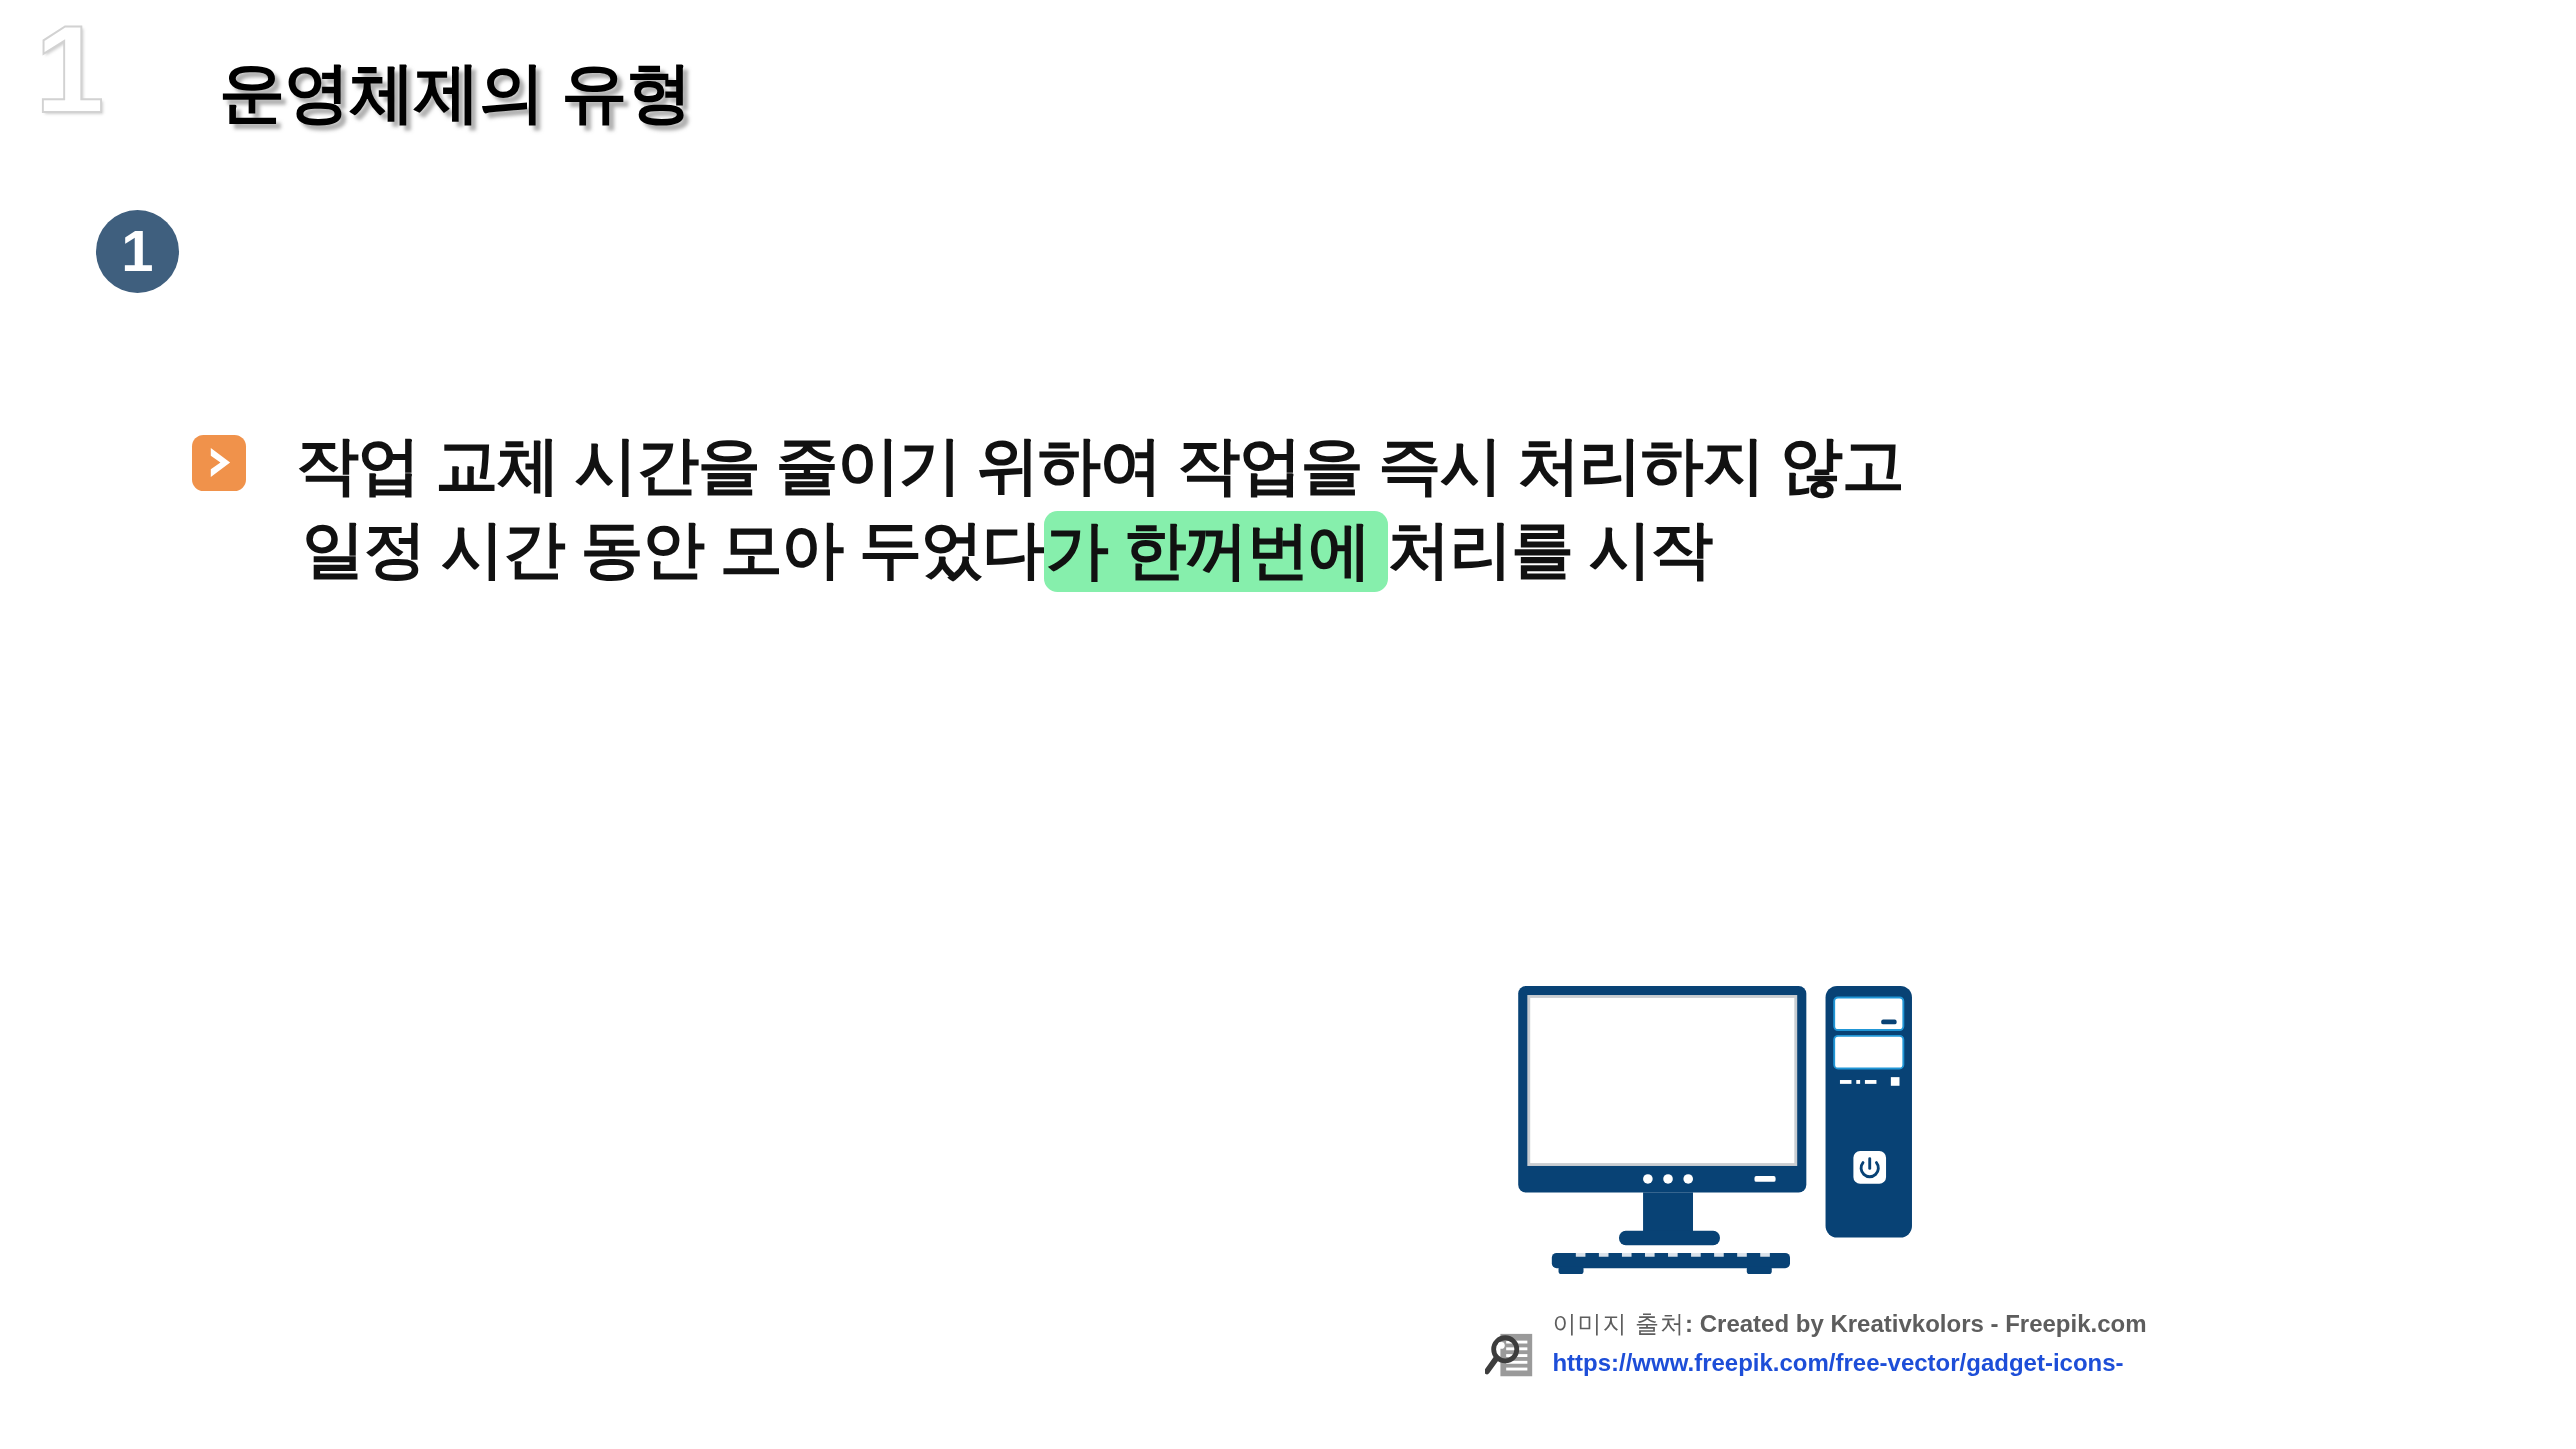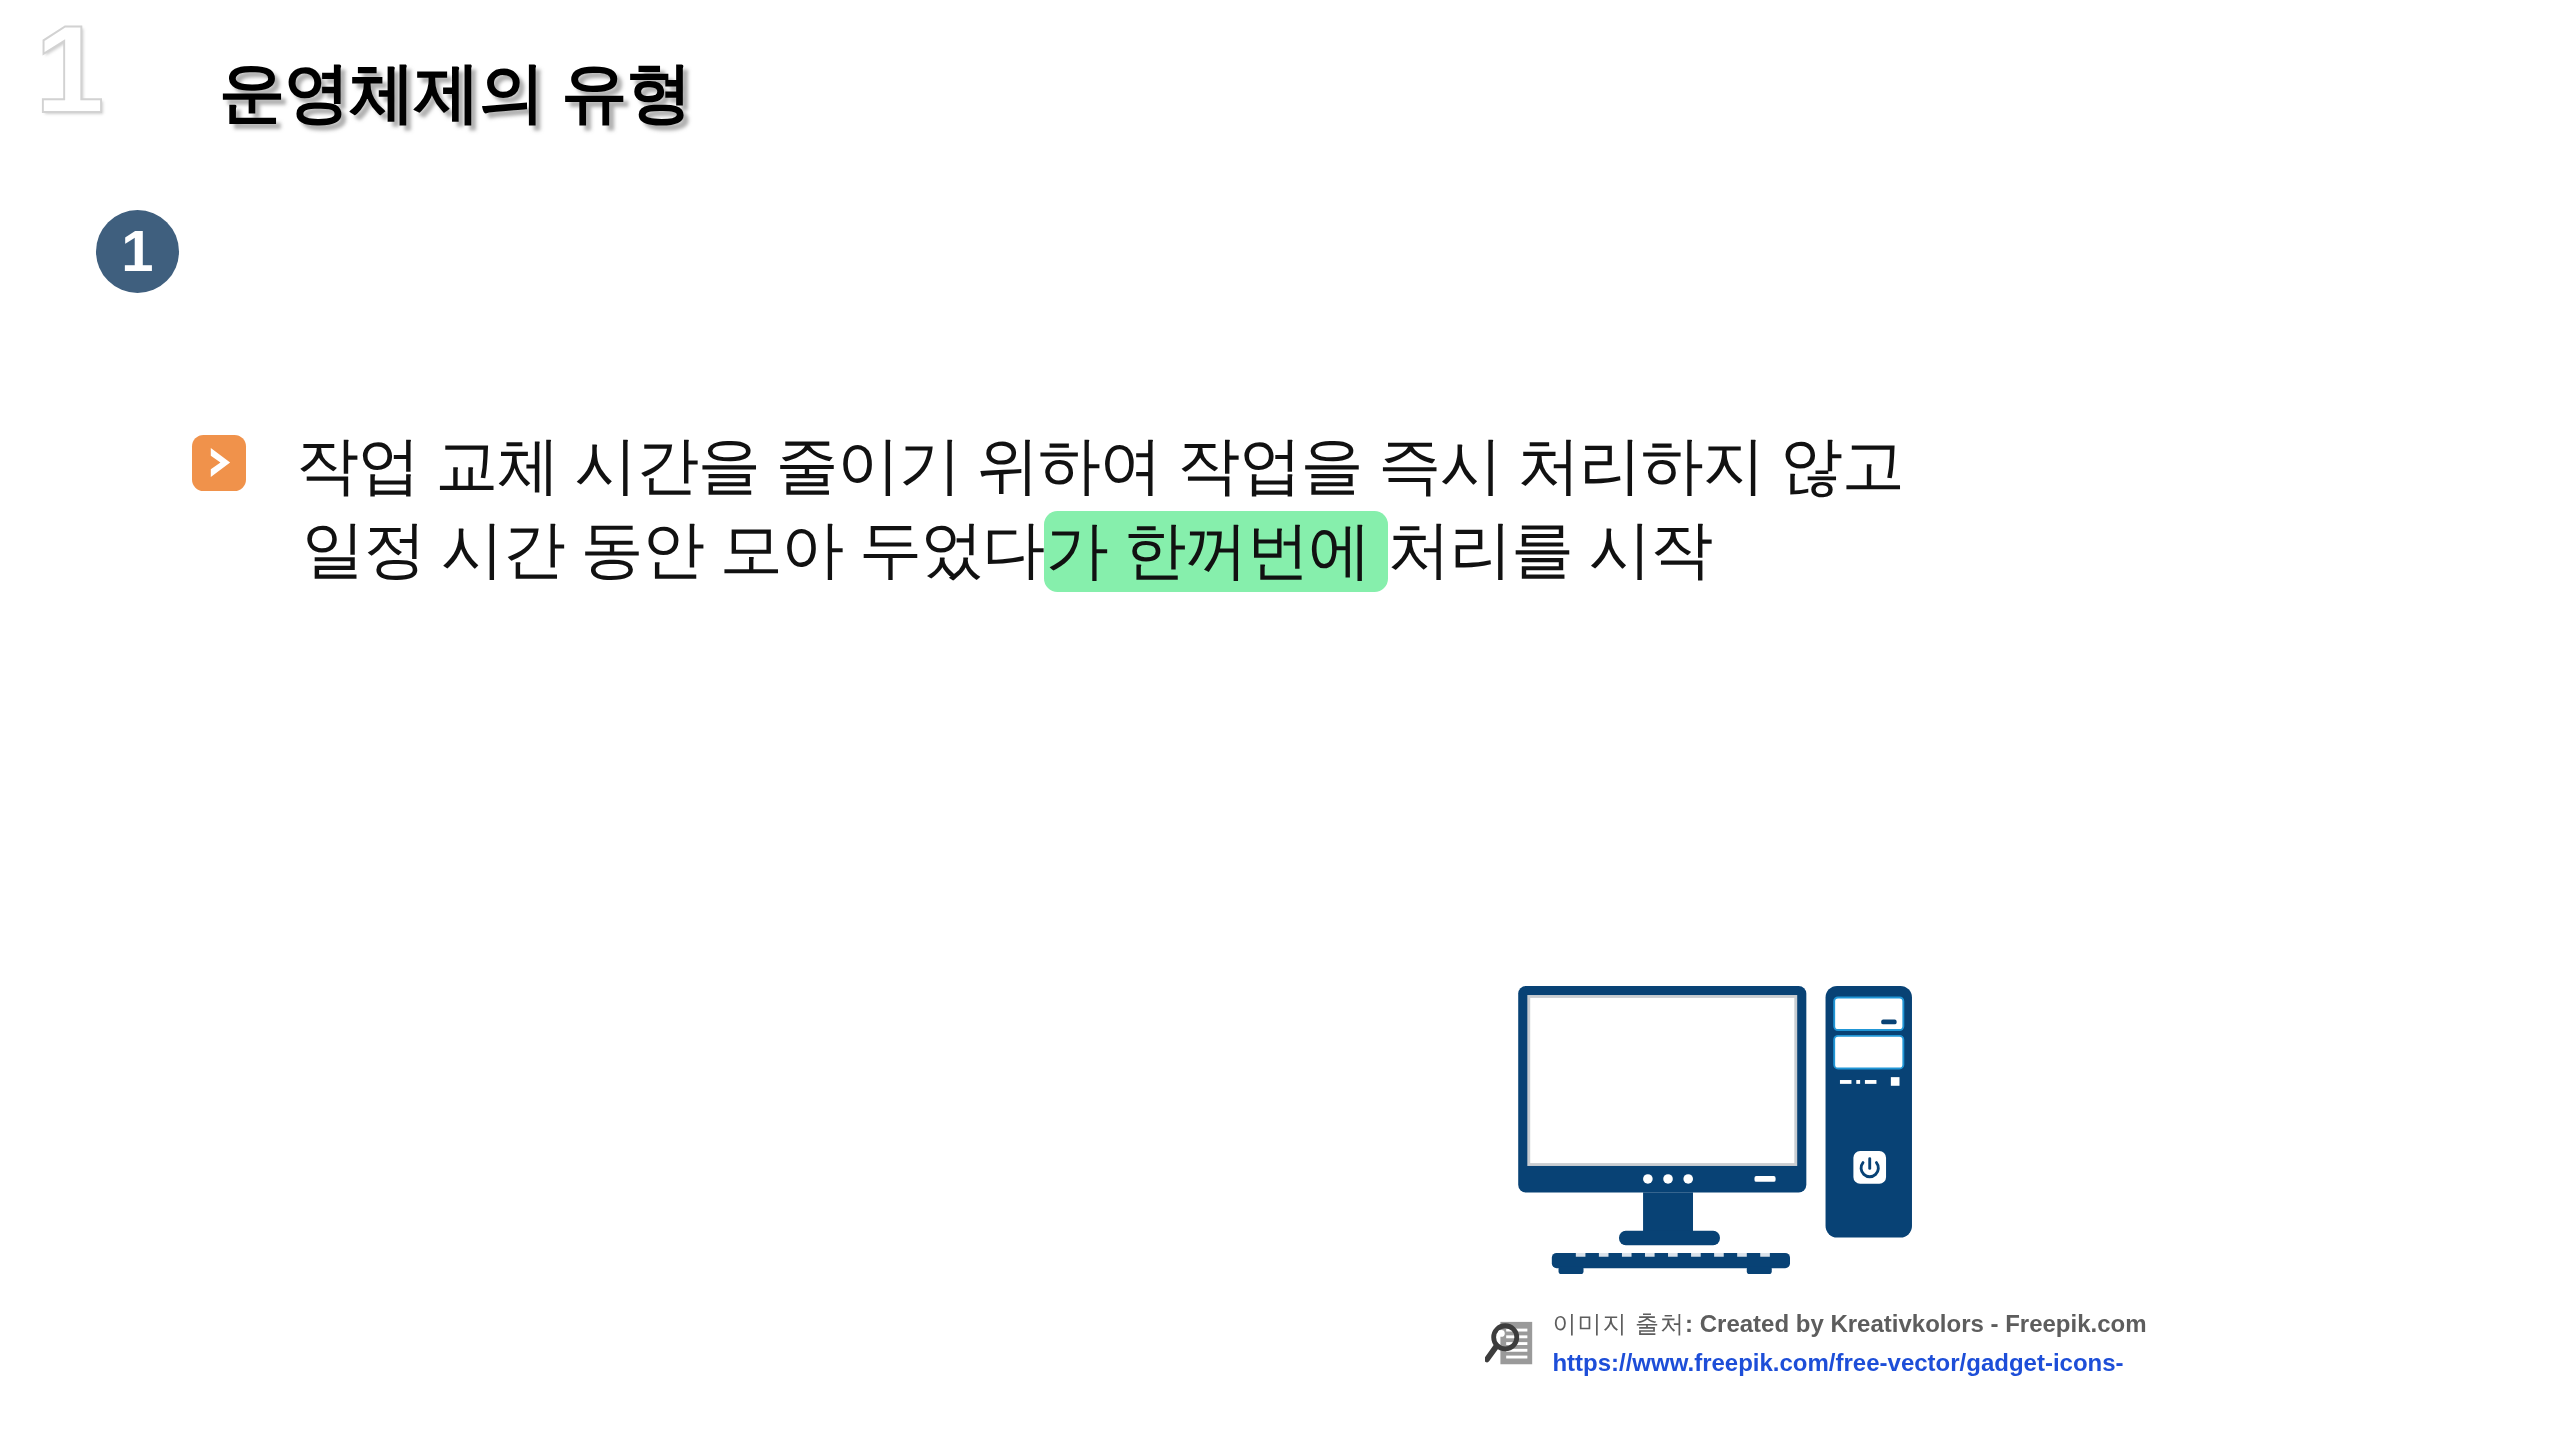--- a/index.html
+++ b/index.html
@@ -96,21 +96,21 @@
     margin-top: 11.5px;
     display: flex;
     align-items: center;
     justify-content: center;
   }
   .bullet-marker svg { display: block; }
   .body-text {
     margin-left: 50px;
     font-size: 63px;
     line-height: 1.34;
-    font-weight: 400;
+    font-weight: 700;
     color: #111111;
     letter-spacing: -1.4px;
     white-space: nowrap;
   }
   .body-line { display: block; }
   .body-line.second { padding-left: 5.8px; }
   .hl {
     background: #86efac;
     border-radius: 13.5px;
     padding: 3.8px 1.9px 7.7px 1.9px;
@@ -127,21 +127,21 @@
     height: 298px;
   }
   .computer-art svg { display: block; width: 100%; height: 100%; }
 
   
   .credit-block {
     position: absolute;
     left: 1485px;
     top: 1305px;
     display: flex;
-    align-items: center;
+    align-items: flex-end;
   }
   .credit-icon {
     width: 52px;
     height: 52px;
     flex: 0 0 auto;
     margin-top: 1.9px;
   }
   .credit-icon svg { display: block; width: 100%; height: 100%; }
   .credit-lines {
     margin-left: 15.4px;

